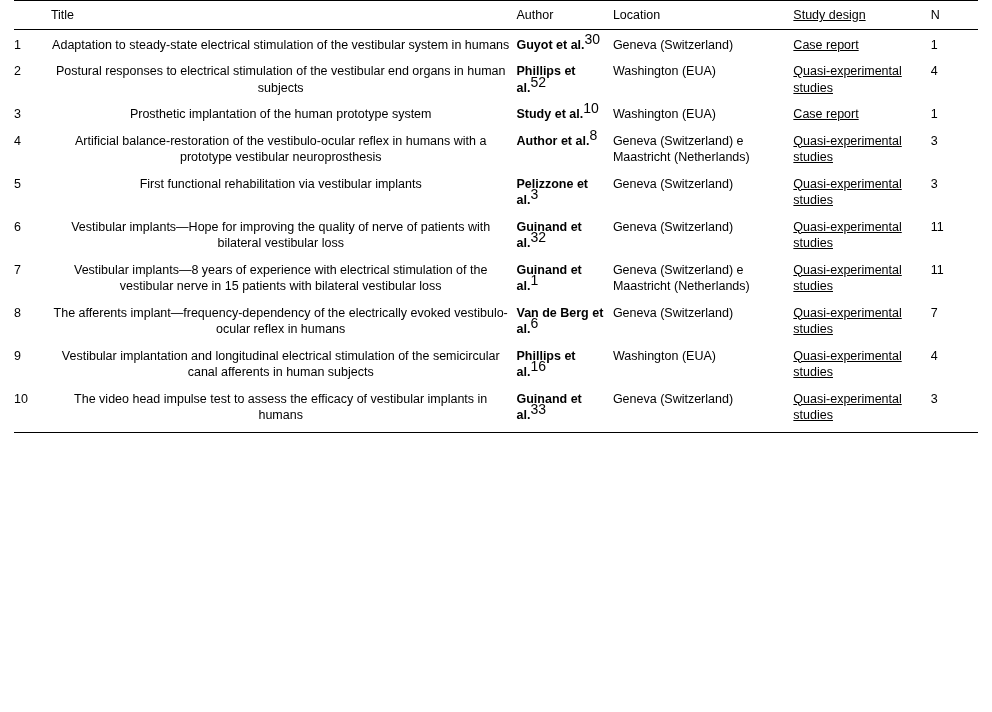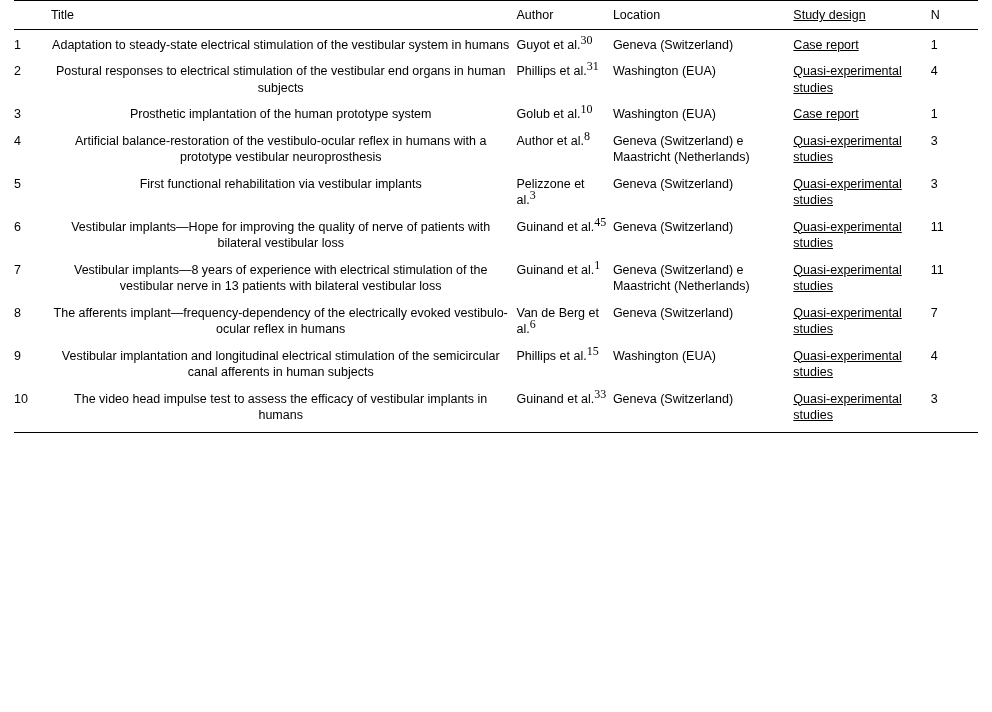--- a/index.html
+++ b/index.html
@@ -51,26 +51,25 @@
   }
   .col-num   { width: 30px; }
   .col-title { width: 448px; padding-left: 0; }
   .col-auth  { width: 88px; }
   .col-loc   { width: 170px; }
   .col-des   { width: 128px; text-decoration: underline; }
   .col-n     { width: 40px; }
   th.col-title, td.col-title { padding-left: 0; text-align: center; }
   td.col-num { padding-right: 4px; }
   sup {
-    font-size: 12px;
+    font-size: 14px;
     vertical-align: super;
     line-height: 0;
-    font-family: Liberation Serif, serif;
   }
-  .cell-text { display: inline; }
+  .cell-text { display: inline; font-weight: bold; }
 </style>
 </head>
 <body>
 
 <div class="table-wrap">
   <table class="study-table">
     <thead>
       <tr>
         <th class="col-num"></th>
         <th class="col-title">Title</th>
@@ -85,29 +84,29 @@
           <td class="col-num">1</td>
           <td class="col-title">Adaptation to steady-state electrical stimulation of the vestibular system in humans</td>
           <td class="col-auth"><span class="cell-text">Guyot et al.</span><sup>30</sup></td>
           <td class="col-loc">Geneva (Switzerland)</td>
           <td class="col-des">Case report</td>
           <td class="col-n">1</td>
         </tr>
         <tr>
           <td class="col-num">2</td>
           <td class="col-title">Postural responses to electrical stimulation of the vestibular end organs in human subjects</td>
-          <td class="col-auth"><span class="cell-text">Phillips et al.</span><sup>31</sup></td>
+          <td class="col-auth"><span class="cell-text">Phillips et al.</span><sup>52</sup></td>
           <td class="col-loc">Washington (EUA)</td>
           <td class="col-des">Quasi-experimental studies</td>
           <td class="col-n">4</td>
         </tr>
         <tr>
           <td class="col-num">3</td>
           <td class="col-title">Prosthetic implantation of the human prototype system</td>
-          <td class="col-auth"><span class="cell-text">Golub et al.</span><sup>10</sup></td>
+          <td class="col-auth"><span class="cell-text">Study et al.</span><sup>10</sup></td>
           <td class="col-loc">Washington (EUA)</td>
           <td class="col-des">Case report</td>
           <td class="col-n">1</td>
         </tr>
         <tr>
           <td class="col-num">4</td>
           <td class="col-title">Artificial balance-restoration of the vestibulo-ocular reflex in humans with a prototype vestibular neuroprosthesis</td>
           <td class="col-auth"><span class="cell-text">Author et al.</span><sup>8</sup></td>
           <td class="col-loc">Geneva (Switzerland) e Maastricht (Netherlands)</td>
           <td class="col-des">Quasi-experimental studies</td>
@@ -117,45 +116,45 @@
           <td class="col-num">5</td>
           <td class="col-title">First functional rehabilitation via vestibular implants</td>
           <td class="col-auth"><span class="cell-text">Pelizzone et al.</span><sup>3</sup></td>
           <td class="col-loc">Geneva (Switzerland)</td>
           <td class="col-des">Quasi-experimental studies</td>
           <td class="col-n">3</td>
         </tr>
         <tr>
           <td class="col-num">6</td>
           <td class="col-title">Vestibular implants—Hope for improving the quality of nerve of patients with bilateral vestibular loss</td>
-          <td class="col-auth"><span class="cell-text">Guinand et al.</span><sup>45</sup></td>
+          <td class="col-auth"><span class="cell-text">Guinand et al.</span><sup>32</sup></td>
           <td class="col-loc">Geneva (Switzerland)</td>
           <td class="col-des">Quasi-experimental studies</td>
           <td class="col-n">11</td>
         </tr>
         <tr>
           <td class="col-num">7</td>
-          <td class="col-title">Vestibular implants—8 years of experience with electrical stimulation of the vestibular nerve in 13 patients with bilateral vestibular loss</td>
+          <td class="col-title">Vestibular implants—8 years of experience with electrical stimulation of the vestibular nerve in 15 patients with bilateral vestibular loss</td>
           <td class="col-auth"><span class="cell-text">Guinand et al.</span><sup>1</sup></td>
           <td class="col-loc">Geneva (Switzerland) e Maastricht (Netherlands)</td>
           <td class="col-des">Quasi-experimental studies</td>
           <td class="col-n">11</td>
         </tr>
         <tr>
           <td class="col-num">8</td>
           <td class="col-title">The afferents implant—frequency-dependency of the electrically evoked vestibulo-ocular reflex in humans</td>
           <td class="col-auth"><span class="cell-text">Van de Berg et al.</span><sup>6</sup></td>
           <td class="col-loc">Geneva (Switzerland)</td>
           <td class="col-des">Quasi-experimental studies</td>
           <td class="col-n">7</td>
         </tr>
         <tr>
           <td class="col-num">9</td>
           <td class="col-title">Vestibular implantation and longitudinal electrical stimulation of the semicircular canal afferents in human subjects</td>
-          <td class="col-auth"><span class="cell-text">Phillips et al.</span><sup>15</sup></td>
+          <td class="col-auth"><span class="cell-text">Phillips et al.</span><sup>16</sup></td>
           <td class="col-loc">Washington (EUA)</td>
           <td class="col-des">Quasi-experimental studies</td>
           <td class="col-n">4</td>
         </tr>
         <tr>
           <td class="col-num">10</td>
           <td class="col-title">The video head impulse test to assess the efficacy of vestibular implants in humans</td>
           <td class="col-auth"><span class="cell-text">Guinand et al.</span><sup>33</sup></td>
           <td class="col-loc">Geneva (Switzerland)</td>
           <td class="col-des">Quasi-experimental studies</td>

